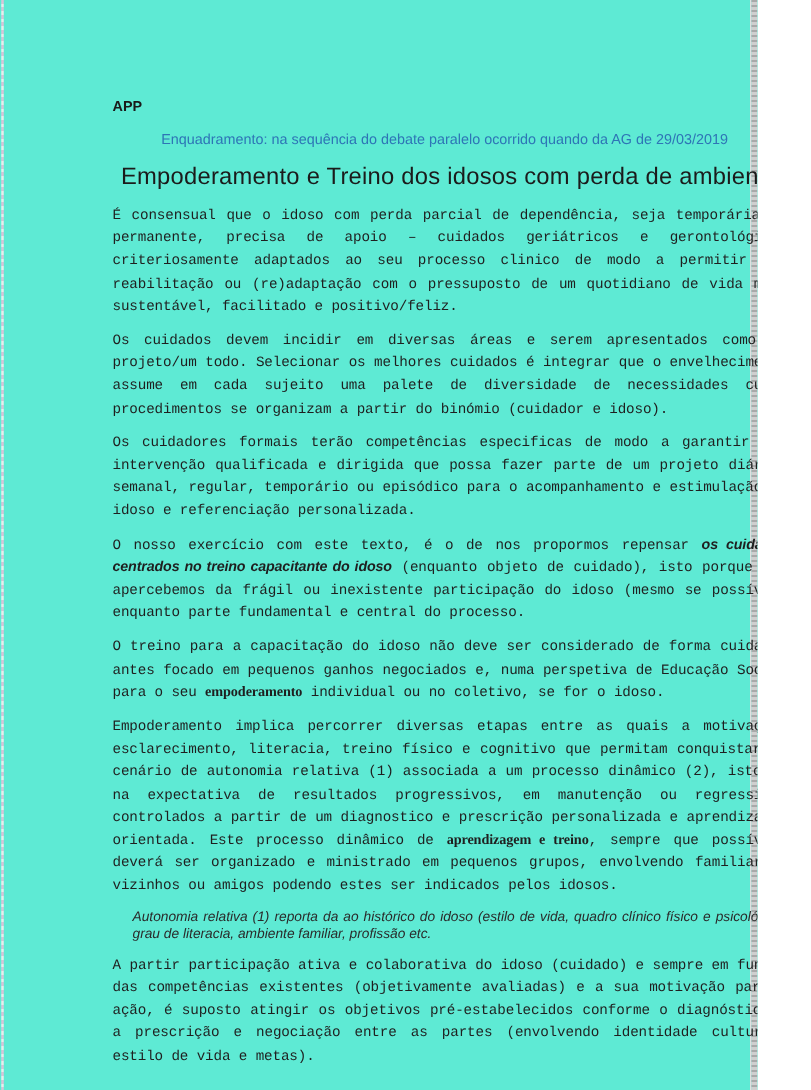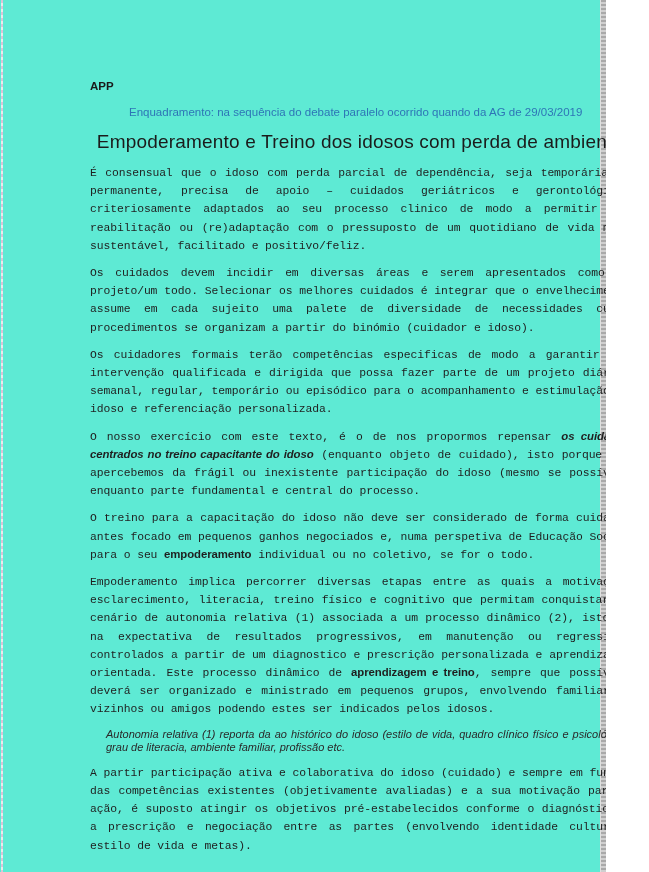--- a/index.html
+++ b/index.html
@@ -65,21 +65,21 @@
     margin: 0 0 11px 0;
   }
   .para {
     font-size: 11.4px;
     line-height: 17.2px;
     text-align: justify;
     margin: 0 0 9px 0;
     letter-spacing: -0.1px;
   }
   .run-normal { font-weight: 400; font-style: normal; font-family: Liberation Mono, monospace; }
-  .run-bold { font-weight: 700; }
+  .run-bold { font-weight: 700; font-family: Liberation Serif, serif; }
   .run-bold-italic { font-weight: 700; font-style: italic; }
   .footnote {
     font-size: 11px;
     line-height: 13px;
     font-style: italic;
     text-align: justify;
     margin: 0 0 10px 16px;
     color: #2a2a2a;
   }
   .closing {
@@ -97,21 +97,21 @@
   <div class="content" style="color: rgb(31, 31, 31);">
     <p class="app-label">APP</p>
     <p class="framing" style="color: rgb(46, 117, 182);">Enquadramento: na sequência do debate paralelo ocorrido quando da AG de 29/03/2019</p>
     <h1 class="doc-title">Empoderamento e Treino dos idosos com perda de ambiente</h1>
 
     <div id="paragraphs">
         <p class="para"><span class="run-normal">É consensual que o idoso com perda parcial de dependência, seja temporária ou permanente, precisa de apoio – cuidados geriátricos e gerontológicos criteriosamente adaptados ao seu processo clinico de modo a permitir uma reabilitação ou (re)adaptação com o pressuposto de um quotidiano de vida mais sustentável, facilitado e positivo/feliz.</span></p>
         <p class="para"><span class="run-normal">Os cuidados devem incidir em diversas áreas e serem apresentados como um projeto/um todo. Selecionar os melhores cuidados é integrar que o envelhecimento assume em cada sujeito uma palete de diversidade de necessidades cujos procedimentos se organizam a partir do binómio (cuidador e idoso).</span></p>
         <p class="para"><span class="run-normal">Os cuidadores formais terão competências especificas de modo a garantir uma intervenção qualificada e dirigida que possa fazer parte de um projeto diário, semanal, regular, temporário ou episódico para o acompanhamento e estimulação do idoso e referenciação personalizada.</span></p>
         <p class="para"><span class="run-normal">O nosso exercício com este texto, é o de nos propormos repensar </span><span class="run-bold-italic">os cuidados centrados no treino capacitante do idoso</span><span class="run-normal"> (enquanto objeto de cuidado), isto porque nos apercebemos da frágil ou inexistente participação do idoso (mesmo se possível) enquanto parte fundamental e central do processo.</span></p>
-        <p class="para"><span class="run-normal">O treino para a capacitação do idoso não deve ser considerado de forma cuidado, antes focado em pequenos ganhos negociados e, numa perspetiva de Educação Social para o seu </span><span class="run-bold">empoderamento</span><span class="run-normal"> individual ou no coletivo, se for o todo.</span></p>
+        <p class="para"><span class="run-normal">O treino para a capacitação do idoso não deve ser considerado de forma cuidado, antes focado em pequenos ganhos negociados e, numa perspetiva de Educação Social para o seu </span><span class="run-bold">empoderamento</span><span class="run-normal"> individual ou no coletivo, se for o idoso.</span></p>
         <p class="para"><span class="run-normal">Empoderamento implica percorrer diversas etapas entre as quais a motivação, esclarecimento, literacia, treino físico e cognitivo que permitam conquistar um cenário de autonomia relativa (1) associada a um processo dinâmico (2), isto é, na expectativa de resultados progressivos, em manutenção ou regressivo- controlados a partir de um diagnostico e prescrição personalizada e aprendizagem orientada.  Este processo dinâmico de </span><span class="run-bold">aprendizagem e treino</span><span class="run-normal">, sempre que possível, deverá ser organizado e ministrado em pequenos grupos, envolvendo familiares, vizinhos ou amigos podendo estes ser indicados pelos idosos.</span></p>
       </div>
 
     <div id="footnotes">
         <p class="footnote">Autonomia relativa (1) reporta da ao histórico do idoso (estilo de vida, quadro clínico físico e psicológico, grau de literacia, ambiente familiar, profissão etc.</p>
       </div>
 
     <div id="final-paragraph">
         <p class="para"><span class="run-normal">A partir participação ativa e colaborativa do idoso (cuidado) e sempre em função das competências existentes (objetivamente avaliadas) e a sua motivação para a ação, é suposto atingir os objetivos pré-estabelecidos conforme o diagnóstico e a prescrição e negociação entre as partes (envolvendo identidade cultural, estilo de vida e metas).</span></p>
       </div>

